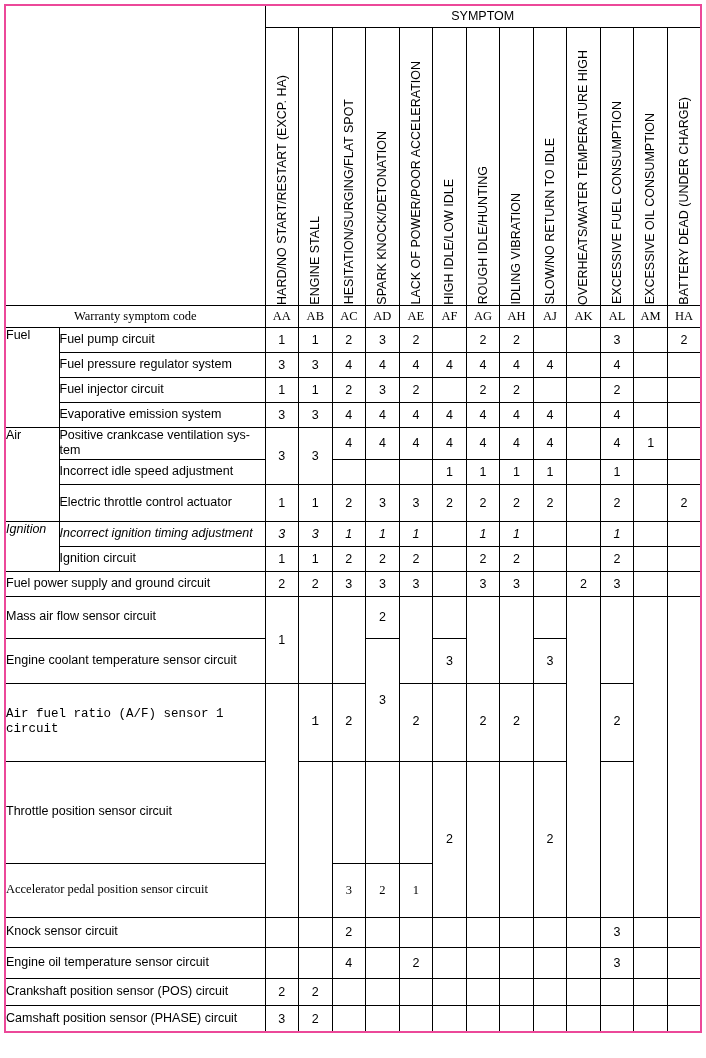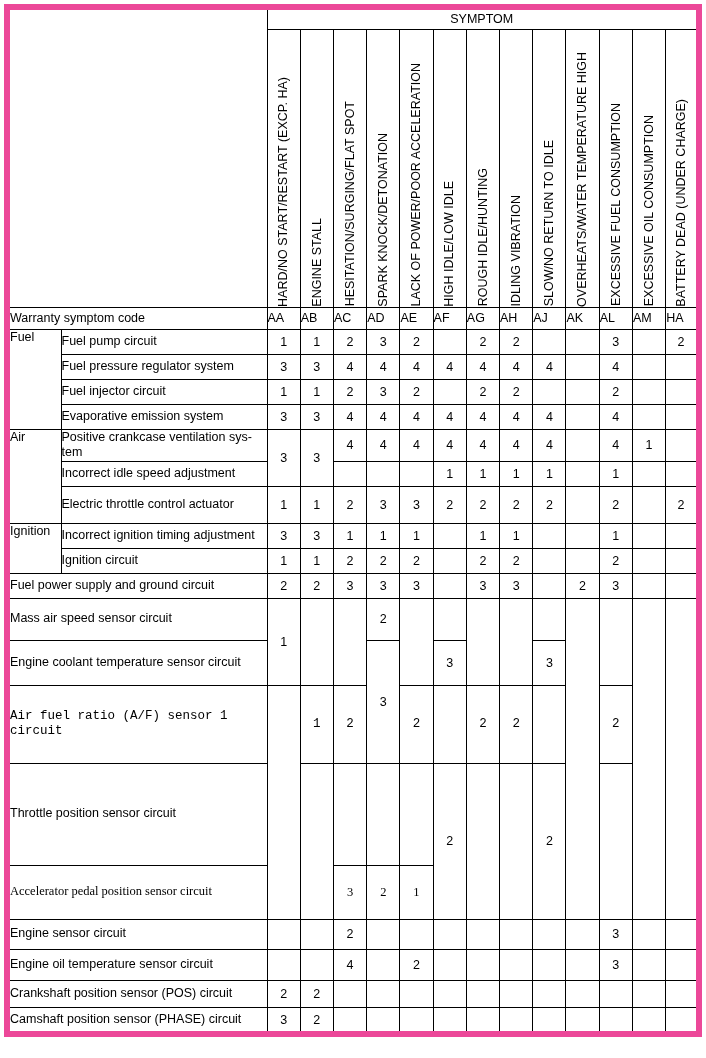--- a/index.html
+++ b/index.html
@@ -13,21 +13,21 @@
   .page {
     width: 706px;
     min-height: 1058px;
     padding: 4px;
     background: #fff;
   }
   table.matrix {
     border-collapse: collapse;
     table-layout: fixed;
     width: 698px;
-    border: 6px solid #ec4899;
+    border: 2px solid #ec4899;
   }
   table.matrix td {
     border: 1px solid #000;
     font-size: 12.5px;
     padding: 0;
     overflow: hidden;
   }
   td.corner { border: 1px solid #000; }
   td.symptom-title {
     height: 22px;
@@ -43,21 +43,23 @@
   .vlabel {
     writing-mode: vertical-rl;
     transform: rotate(180deg);
     white-space: nowrap;
     margin: 0 auto;
     font-size: 12.5px;
     line-height: 1;
   }
   tr.codes-row td {
     height: 22px;
+    text-align: center;
     vertical-align: middle;
+    font-family: Liberation Serif, serif;
   }
   td.code-label {
     text-align: left;
     padding: 0 4px 0 6px;
   }
   td.cat {
     vertical-align: top;
     text-align: left;
     padding: 5px 4px 2px 6px;
   }
@@ -249,21 +251,21 @@
           <td class="val">3</td>
           <td class="val">2</td>
           <td class="val">2</td>
           <td class="val">2</td>
           <td class="val">2</td>
           <td class="val"></td>
           <td class="val">2</td>
           <td class="val"></td>
           <td class="val">2</td>
         </tr>
-        <tr class="body-row" style="height: 25px;">
+        <tr class="body-row" style="height: 25px; font-style: italic;">
           <td class="cat" rowspan="2">Ignition</td>
           <td class="rowlabel" colspan="1">Incorrect ignition timing adjustment</td>
           <td class="val">3</td>
           <td class="val">3</td>
           <td class="val">1</td>
           <td class="val">1</td>
           <td class="val">1</td>
           <td class="val"></td>
           <td class="val">1</td>
           <td class="val">1</td>
@@ -299,21 +301,21 @@
           <td class="val"></td>
           <td class="val">3</td>
           <td class="val">3</td>
           <td class="val"></td>
           <td class="val">2</td>
           <td class="val">3</td>
           <td class="val"></td>
           <td class="val"></td>
         </tr>
         <tr class="body-row" style="height: 42px;">
-          <td class="rowlabel" colspan="2">Mass air speed sensor circuit</td>
+          <td class="rowlabel" colspan="2">Mass air flow sensor circuit</td>
           <td class="val" rowspan="2">1</td>
           <td class="val" rowspan="2"></td>
           <td class="val" rowspan="2"></td>
           <td class="val">2</td>
           <td class="val" rowspan="2"></td>
           <td class="val"></td>
           <td class="val" rowspan="2"></td>
           <td class="val" rowspan="2"></td>
           <td class="val"></td>
           <td class="val" rowspan="5"></td>
@@ -351,21 +353,21 @@
           <td class="val" rowspan="2">2</td>
           <td class="val" rowspan="2"></td>
         </tr>
         <tr class="body-row" style="height: 54px; font-family: Liberation Serif, serif;">
           <td class="rowlabel" colspan="2">Accelerator pedal position sensor circuit</td>
           <td class="val">3</td>
           <td class="val">2</td>
           <td class="val">1</td>
         </tr>
         <tr class="body-row" style="height: 30px;">
-          <td class="rowlabel" colspan="2">Engine sensor circuit</td>
+          <td class="rowlabel" colspan="2">Knock sensor circuit</td>
           <td class="val"></td>
           <td class="val"></td>
           <td class="val">2</td>
           <td class="val"></td>
           <td class="val"></td>
           <td class="val"></td>
           <td class="val"></td>
           <td class="val"></td>
           <td class="val"></td>
           <td class="val"></td>

